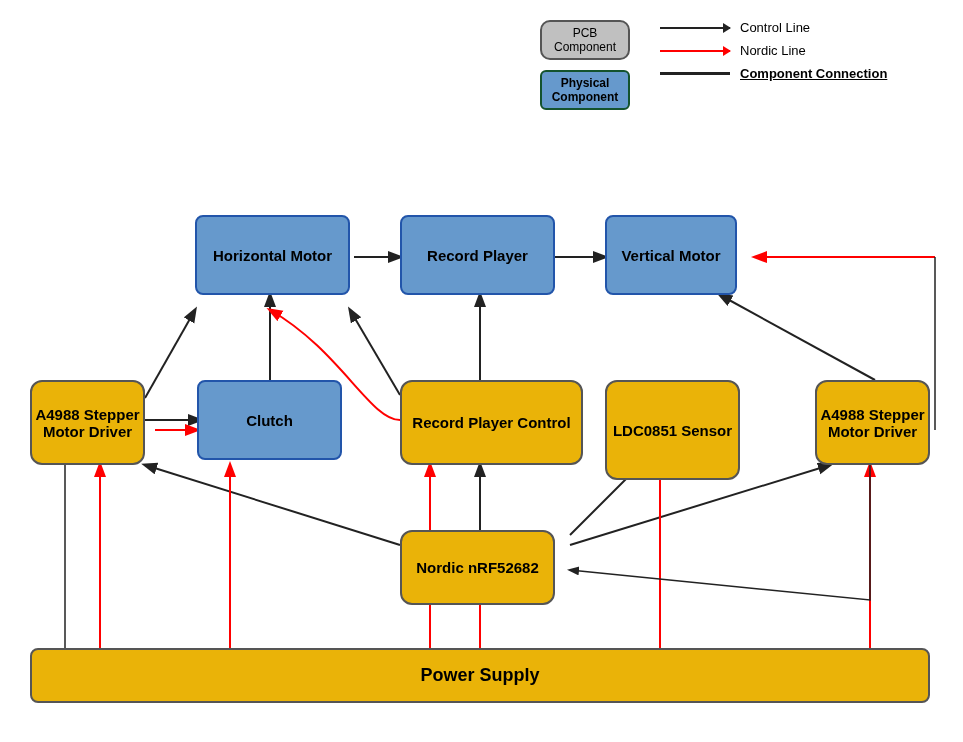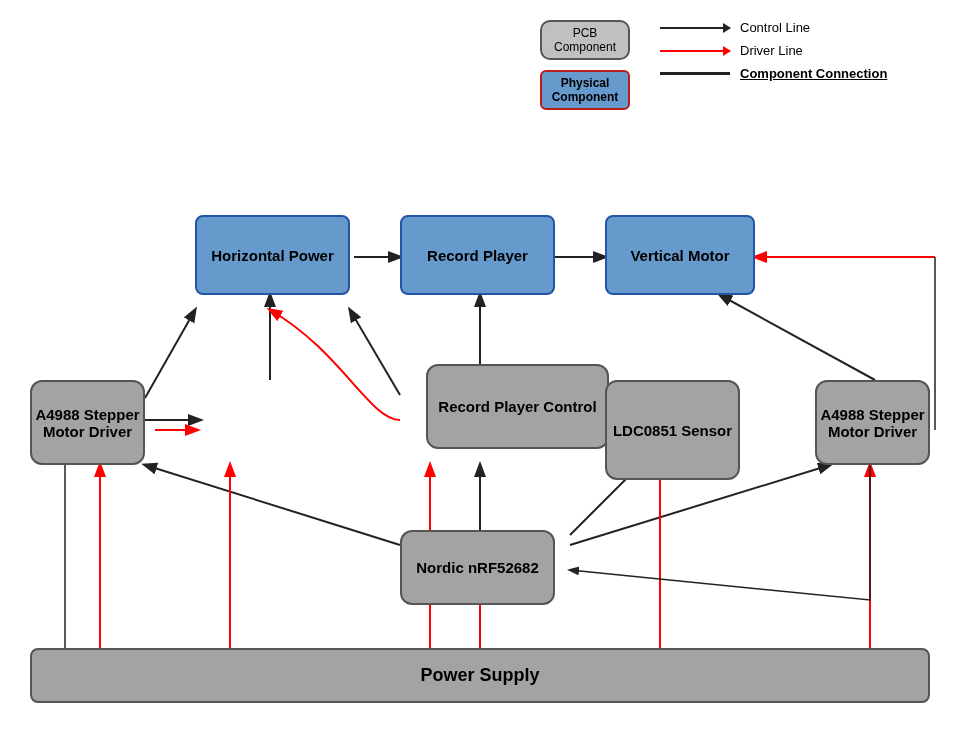--- a/index.html
+++ b/index.html
@@ -20,21 +20,21 @@
       position: absolute;
       display: flex;
       align-items: center;
       justify-content: center;
       text-align: center;
       font-size: 15px;
       font-weight: bold;
       border: 2px solid #555;
     }
     .node-pcb {
-      background: #a3a3a3;
+      background: #eab308;
       border-radius: 12px;
       border-color: #555;
     }
     .node-physical {
       background: #6699cc;
       border-radius: 8px;
       border-color: #2255aa;
     }
     
     .legend {
@@ -61,21 +61,21 @@
       justify-content: center;
       text-align: center;
       font-size: 12px;
       font-weight: normal;
     }
     .legend-box-physical {
       width: 90px;
       height: 40px;
       background: #6699cc;
       border-radius: 6px;
-      border: 2px solid #b91c1c;
+      border: 2px solid #14532d;
       display: flex;
       align-items: center;
       justify-content: center;
       text-align: center;
       font-size: 12px;
       font-weight: bold;
     }
     .legend-line-item {
       display: flex;
       flex-direction: column;
@@ -214,50 +214,53 @@
 Component</span>
       </div>
     </div>
     <div class="legend-line-item">
       <div class="legend-line-row">
         <div class="line-control"></div>
         <span>Control Line</span>
       </div>
       <div class="legend-line-row">
         <div class="line-power"></div>
-        <span>Driver Line</span>
+        <span>Nordic Line</span>
       </div>
       <div class="legend-line-row">
         <div class="line-physical"></div>
         <span style="text-decoration:underline;font-weight:bold;">Component Connection</span>
       </div>
     </div>
   </div>
 
   <div class="node node-physical" style="left:195px; top:215px; width:155px; height:80px;">
     <span>Horizontal
-Power</span>
+Motor</span>
   </div>
 
   <div class="node node-physical" style="left:400px; top:215px; width:155px; height:80px;text-align:center;">
     <span>Record Player</span>
   </div>
 
-  <div class="node node-physical" style="left:605px; top:215px; width:150px; height:80px;">
+  <div class="node node-physical" style="left:605px; top:215px; width:132px; height:80px;">
     <span>Vertical Motor</span>
   </div>
 
   <div class="node node-pcb" style="left:30px; top:380px; width:115px; height:85px;">
     <span>A4988
 Stepper Motor
 Driver</span>
   </div>
 
-
-  <div class="node node-pcb" style="left:400px; top:364px; width:183px; height:85px;margin-left:26px;">
+  <div class="node node-physical" style="left:197px; top:380px; width:145px; height:80px;">
+    <span>Clutch</span>
+  </div>
+
+  <div class="node node-pcb" style="left:400px; top:380px; width:183px; height:85px;">
     <span>Record Player
 Control</span>
   </div>
 
   <div class="node node-pcb" style="left:605px; top:380px; width:135px; height:100px;">
     <span>LDC0851
 Sensor</span>
   </div>
 
   <div class="node node-pcb" style="left:815px; top:380px; width:115px; height:85px;">

